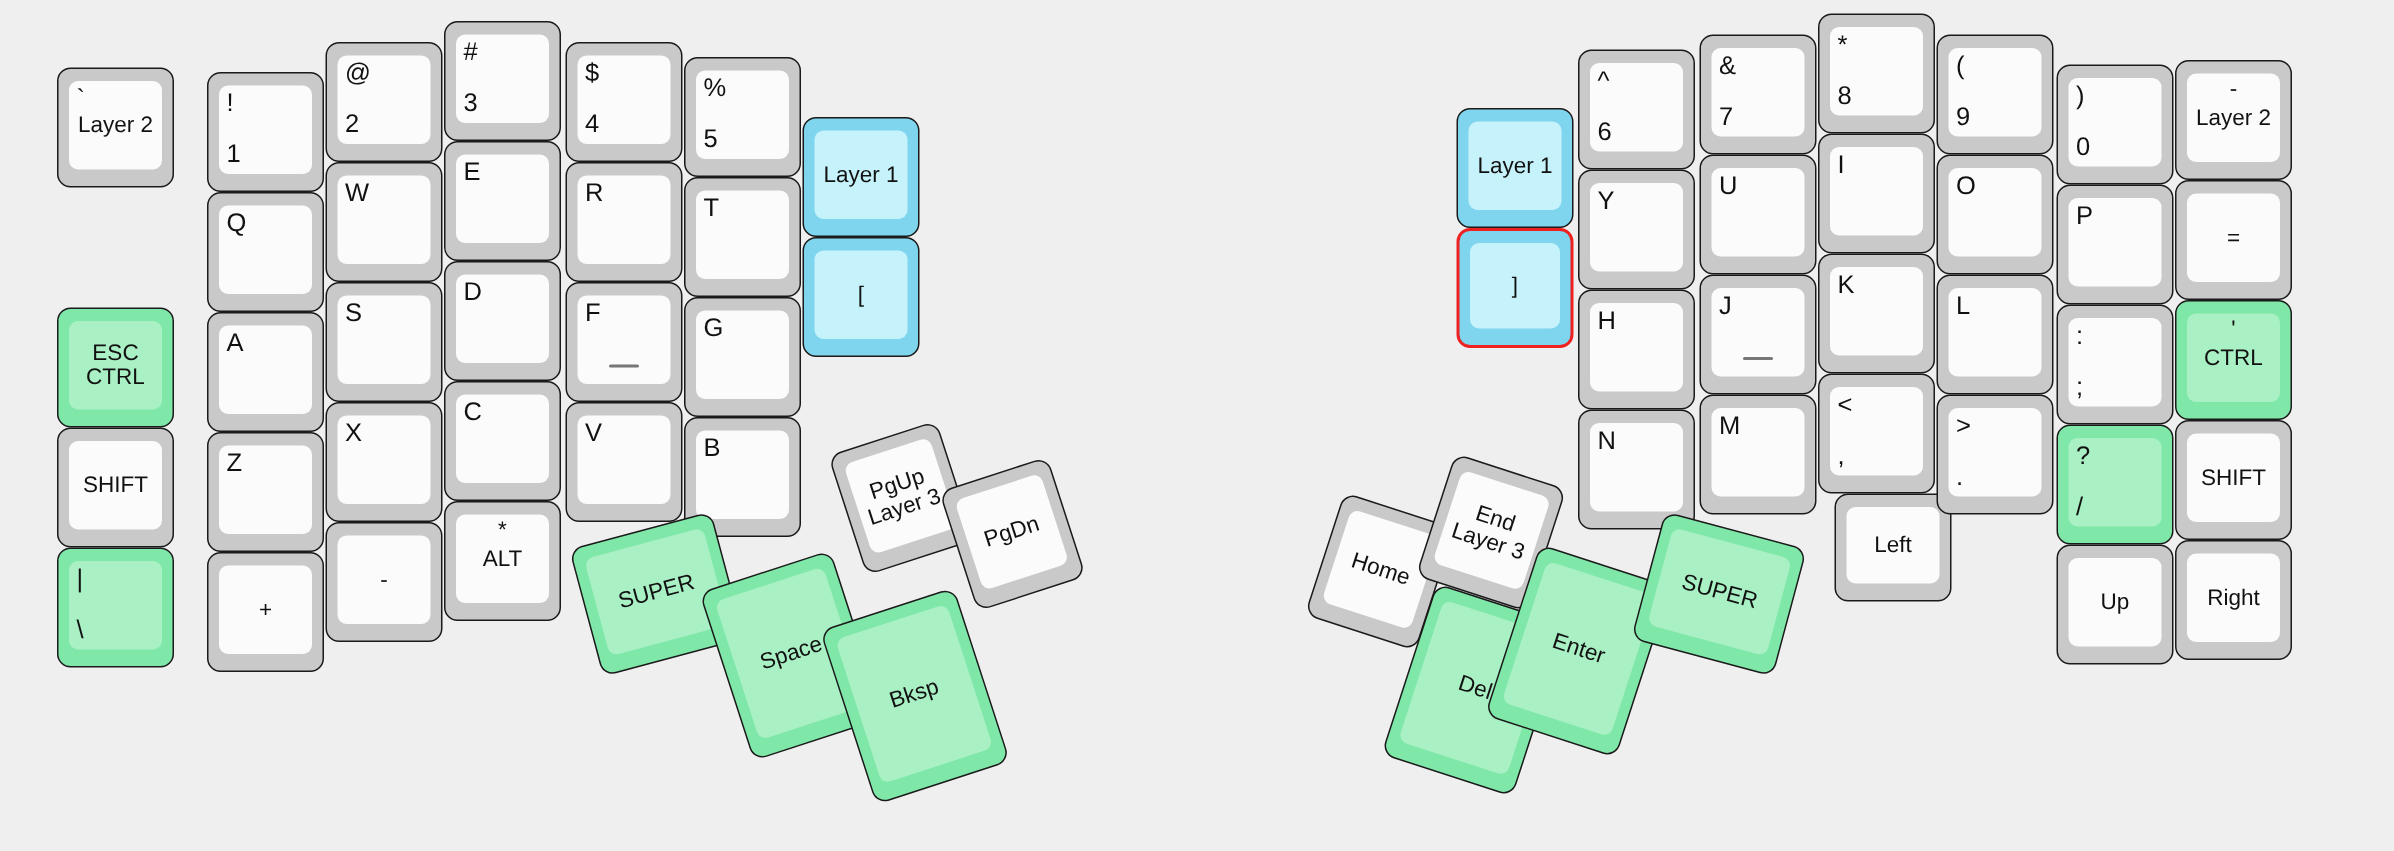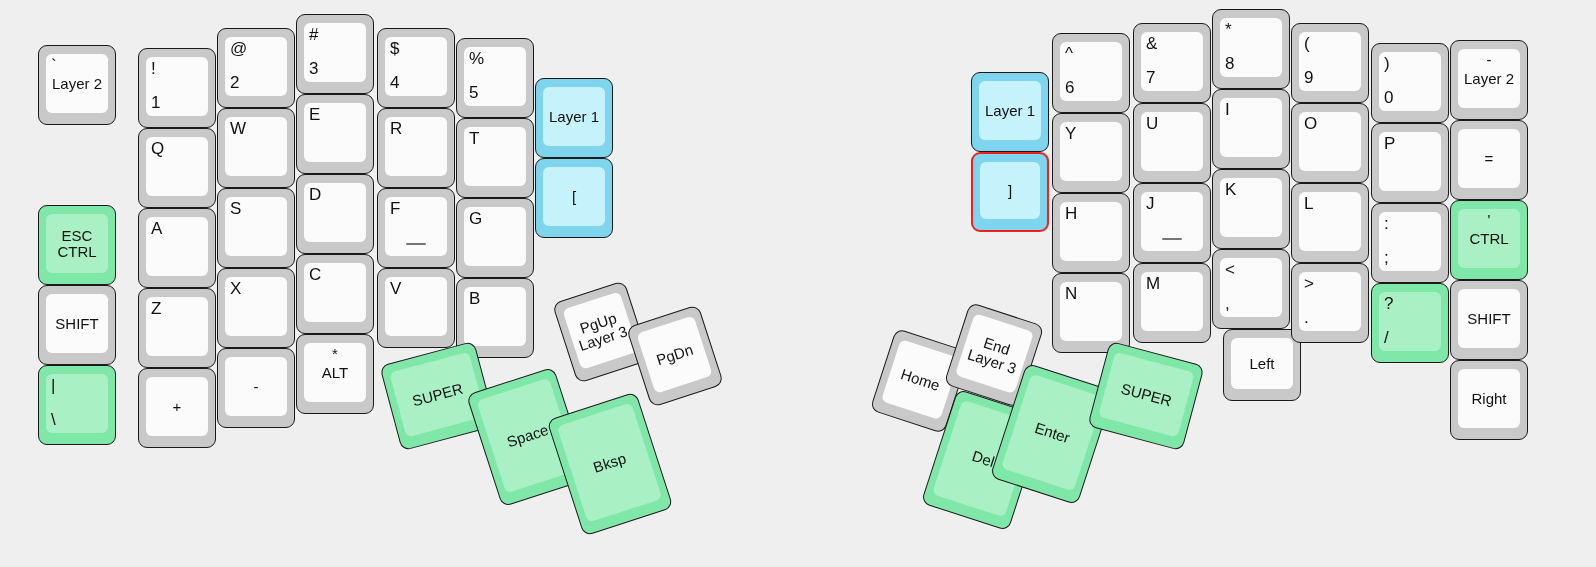--- a/index.html
+++ b/index.html
@@ -339,20 +339,25 @@
         <span class="lg tl">:</span>
         <span class="lg bl">;</span>
       </div>
     </div>
     <div class="key green" style="left: 1371px; top: 283px; width: 78px; height: 80px;">
       <div class="cap">
         <span class="lg tl">?</span>
         <span class="lg bl">/</span>
       </div>
     </div>
+    <div class="key" style="left: 1371px; top: 363px; width: 78px; height: 80px;">
+      <div class="cap">
+        <span class="lg ctr">Up</span>
+      </div>
+    </div>
     <div class="key" style="left: 1450px; top: 40px; width: 78px; height: 80px;">
       <div class="cap">
         <span class="lg tc">-</span>
         <span class="lg ctr">Layer 2</span>
       </div>
     </div>
     <div class="key" style="left: 1450px; top: 120px; width: 78px; height: 80px;">
       <div class="cap">
         <span class="lg ctr">=</span>
       </div>

